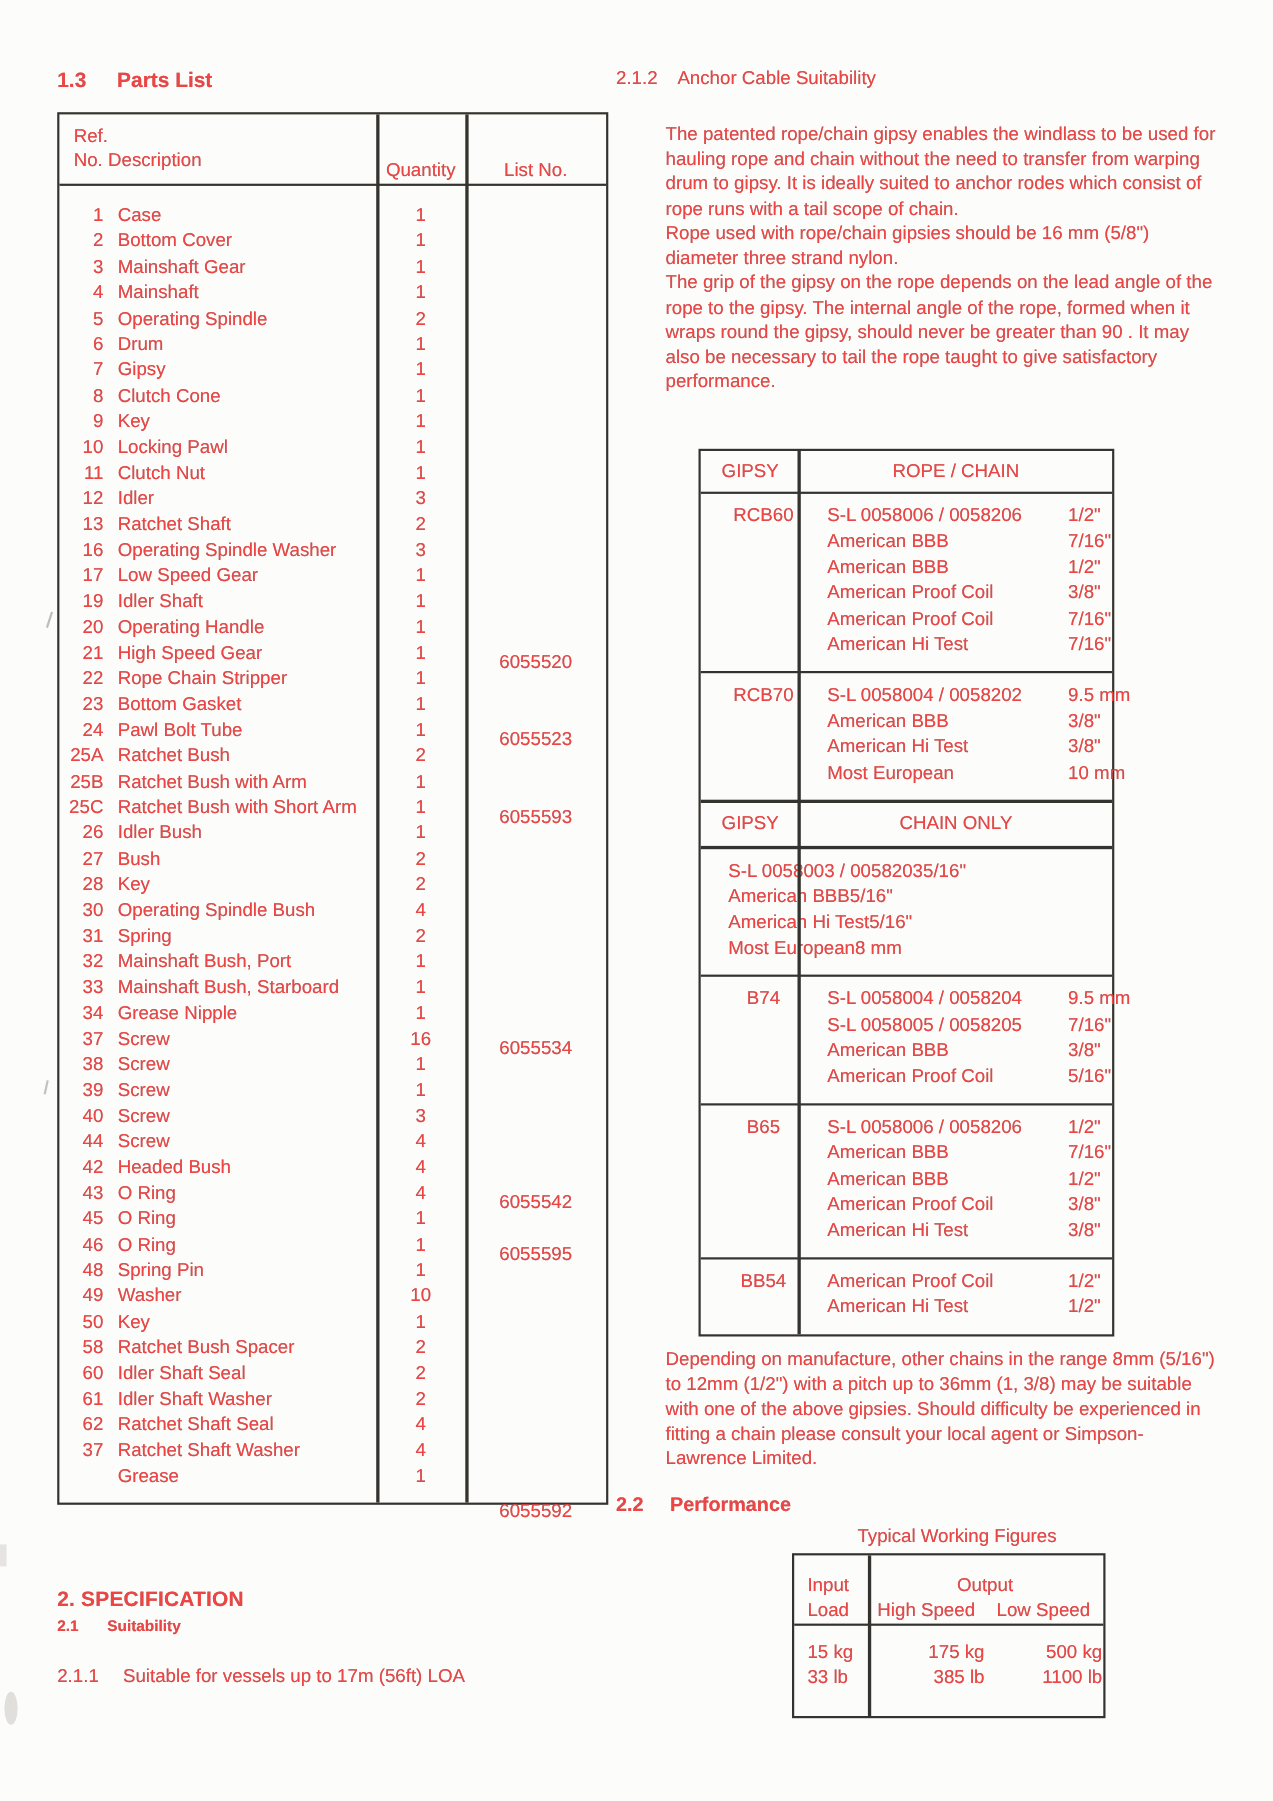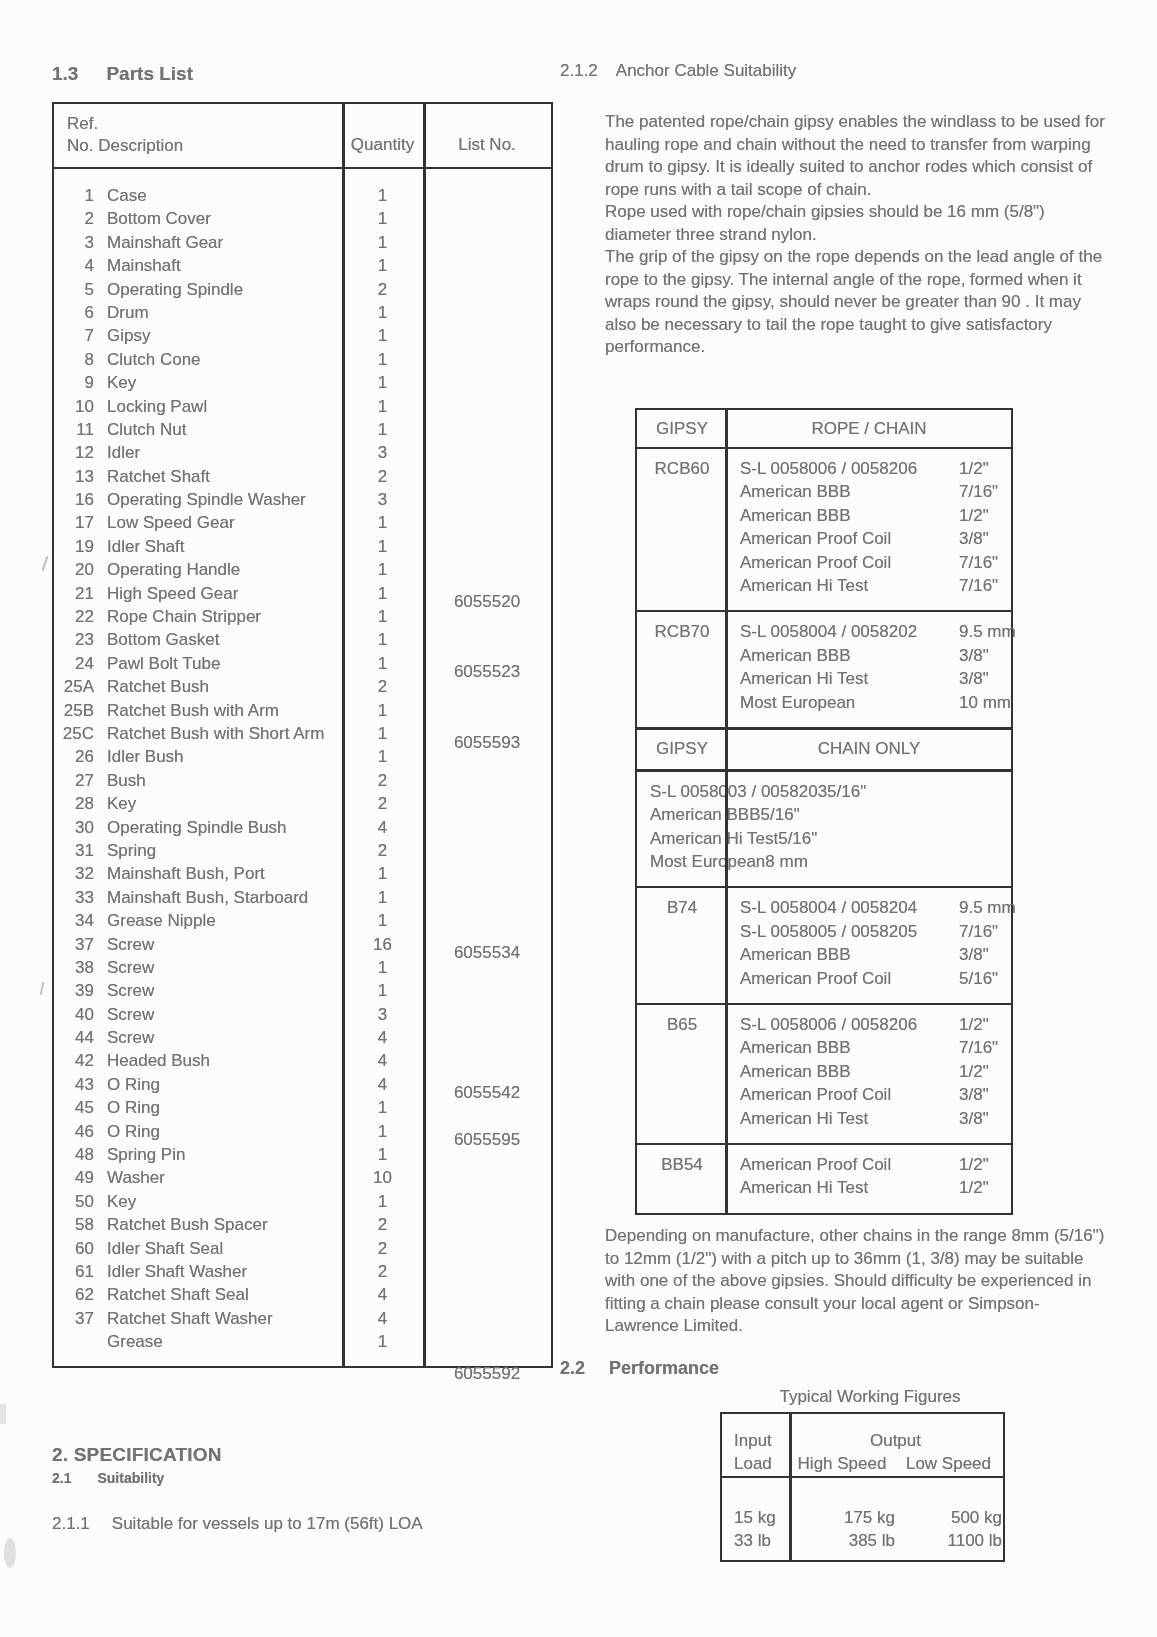--- a/index.html
+++ b/index.html
@@ -1,20 +1,20 @@
 <!DOCTYPE html>
 <html><head>
 <meta charset="utf-8">
 <style>
   html,body { margin:0; padding:0; background:#e8e8e6; }
   .page {
     position:relative; width:1157px; height:1637px; margin:0 auto;
     background:#fcfcfa; overflow:hidden;
     font-family:"Liberation Sans","DejaVu Sans",sans-serif;
-    color:#737373; font-size:17px;
+    color:#ef4444; font-size:17px;
     text-shadow:0 0 0.6px rgba(38,36,31,0.45);
   }
   .col-left  { position:absolute; left:52px;  top:0; width:501px;  height:100%; }
   .col-right { position:absolute; left:560px; top:0; width:590px;  height:100%; }
 
   .sec-heading { font-weight:bold; display:flex; }
   .heading13 { position:absolute; top:63px; left:0; font-size:19px; gap:28px; }
   .heading212 { position:absolute; top:61px; left:0; gap:18px; font-size:17px; font-weight:normal; }
 
   
@@ -25,21 +25,21 @@
   .parts-table::before, .parts-table::after {
     content:""; position:absolute; top:0; bottom:0; width:2.5px; background:#35332d;
   }
   .parts-table::before { left:288px; }
   .parts-table::after  { left:369px; }
   .pt-header {
     display:grid; grid-template-columns:288px 81px 1fr;
     height:65px; border-bottom:2.5px solid #35332d; box-sizing:border-box;
   }
   .pt-h-left { padding:9px 0 0 13px; line-height:22px; }
-  .pt-h-qty, .pt-h-list { align-self:end; justify-self:center; padding-bottom:12px; }
+  .pt-h-qty, .pt-h-list { align-self:end; justify-self:center; padding-bottom:2px; }
   .pt-body { padding-top:15px; }
   .pt-row { display:grid; grid-template-columns:40px 248px 81px 128px; height:23.4px; line-height:23.4px; }
   .pt-ref  { text-align:right; white-space:nowrap; }
   .pt-desc { padding-left:13px; white-space:nowrap; }
   .pt-qty  { text-align:center; }
   .pt-list { text-align:center;margin-top:32px; }
 
   .spec-heading { position:absolute; top:1444px; left:0; font-size:19px; font-weight:bold; letter-spacing:0.2px; }
   .suit-heading { position:absolute; top:1470px; left:0; font-size:14px; gap:26px; }
   .suit-item    { position:absolute; top:1514px; left:0; display:flex; gap:22px; }
@@ -54,21 +54,21 @@
     border:2.5px solid #35332d; box-sizing:border-box;
   }
   .gipsy-table::before {
     content:""; position:absolute; top:0; bottom:0; left:88px; width:2.5px; background:#35332d;
   }
   .gt-header {
     display:grid; grid-template-columns:90px 1fr; align-items:center; text-align:center;
     height:39px; border-bottom:2.5px solid #35332d; box-sizing:border-box;
   }
   .gt-header.second { border-top:3px solid #35332d; border-bottom:3px solid #35332d; height:45px; }
-  .gt-group { display:grid; grid-template-columns:90px 1fr; padding:8px 0 13px; }
+  .gt-group { display:grid; grid-template-columns:90px 1fr; padding:8px 12px 13px; }
   .gt-group.separated { border-top:2.5px solid #35332d; }
   .gt-code { text-align:center; line-height:23.4px; }
   .gt-row  { display:flex; height:23.4px; line-height:23.4px; padding-left:13px; }
   .gt-name { width:219px; white-space:nowrap; }
   .gt-size { flex:1; white-space:nowrap; }
 
   .heading22 { position:absolute; top:1358px; left:0; font-size:18px; gap:24px; }
   .perf-caption { position:absolute; top:1387px; left:140px; width:340px; text-align:center; }
   .perf-table {
     position:absolute; top:1412px; left:160px; width:285px; height:150px;
@@ -79,21 +79,21 @@
   }
   .perf-header {
     display:grid; grid-template-columns:67px 106px 107px; grid-template-rows:23px 23px;
     padding-top:17px; height:64px; border-bottom:2.5px solid #35332d; box-sizing:border-box;
   }
   .ph-input  { grid-column:1; grid-row:1; padding-left:12px; }
   .ph-load   { grid-column:1; grid-row:2; padding-left:12px; }
   .ph-output { grid-column:2/4; grid-row:1; text-align:center; }
   .ph-high   { grid-column:2; grid-row:2; text-align:center; }
   .ph-low    { grid-column:3; grid-row:2; text-align:center; }
-  .perf-body { padding-top:28px; }
+  .perf-body { padding-top:12px; }
   .perf-row  { display:grid; grid-template-columns:67px 106px 107px; height:23.4px; line-height:23.4px; }
   .pr-input  { padding-left:12px; }
   .pr-high, .pr-low { text-align:right; }
 
   
   .artifact { position:absolute; background:#8a8880; }
   .art-1 { left:44px; top:556px;  width:2px; height:15px; transform:rotate(18deg); opacity:.55; }
   .art-2 { left:41px; top:982px;  width:2px; height:13px; transform:rotate(12deg); opacity:.5; }
   .art-3 { left:4px;  top:1538px; width:12px; height:30px; border-radius:50%; opacity:.25; }
   .art-4 { left:0px;  top:1404px; width:6px;  height:20px; opacity:.2; }

